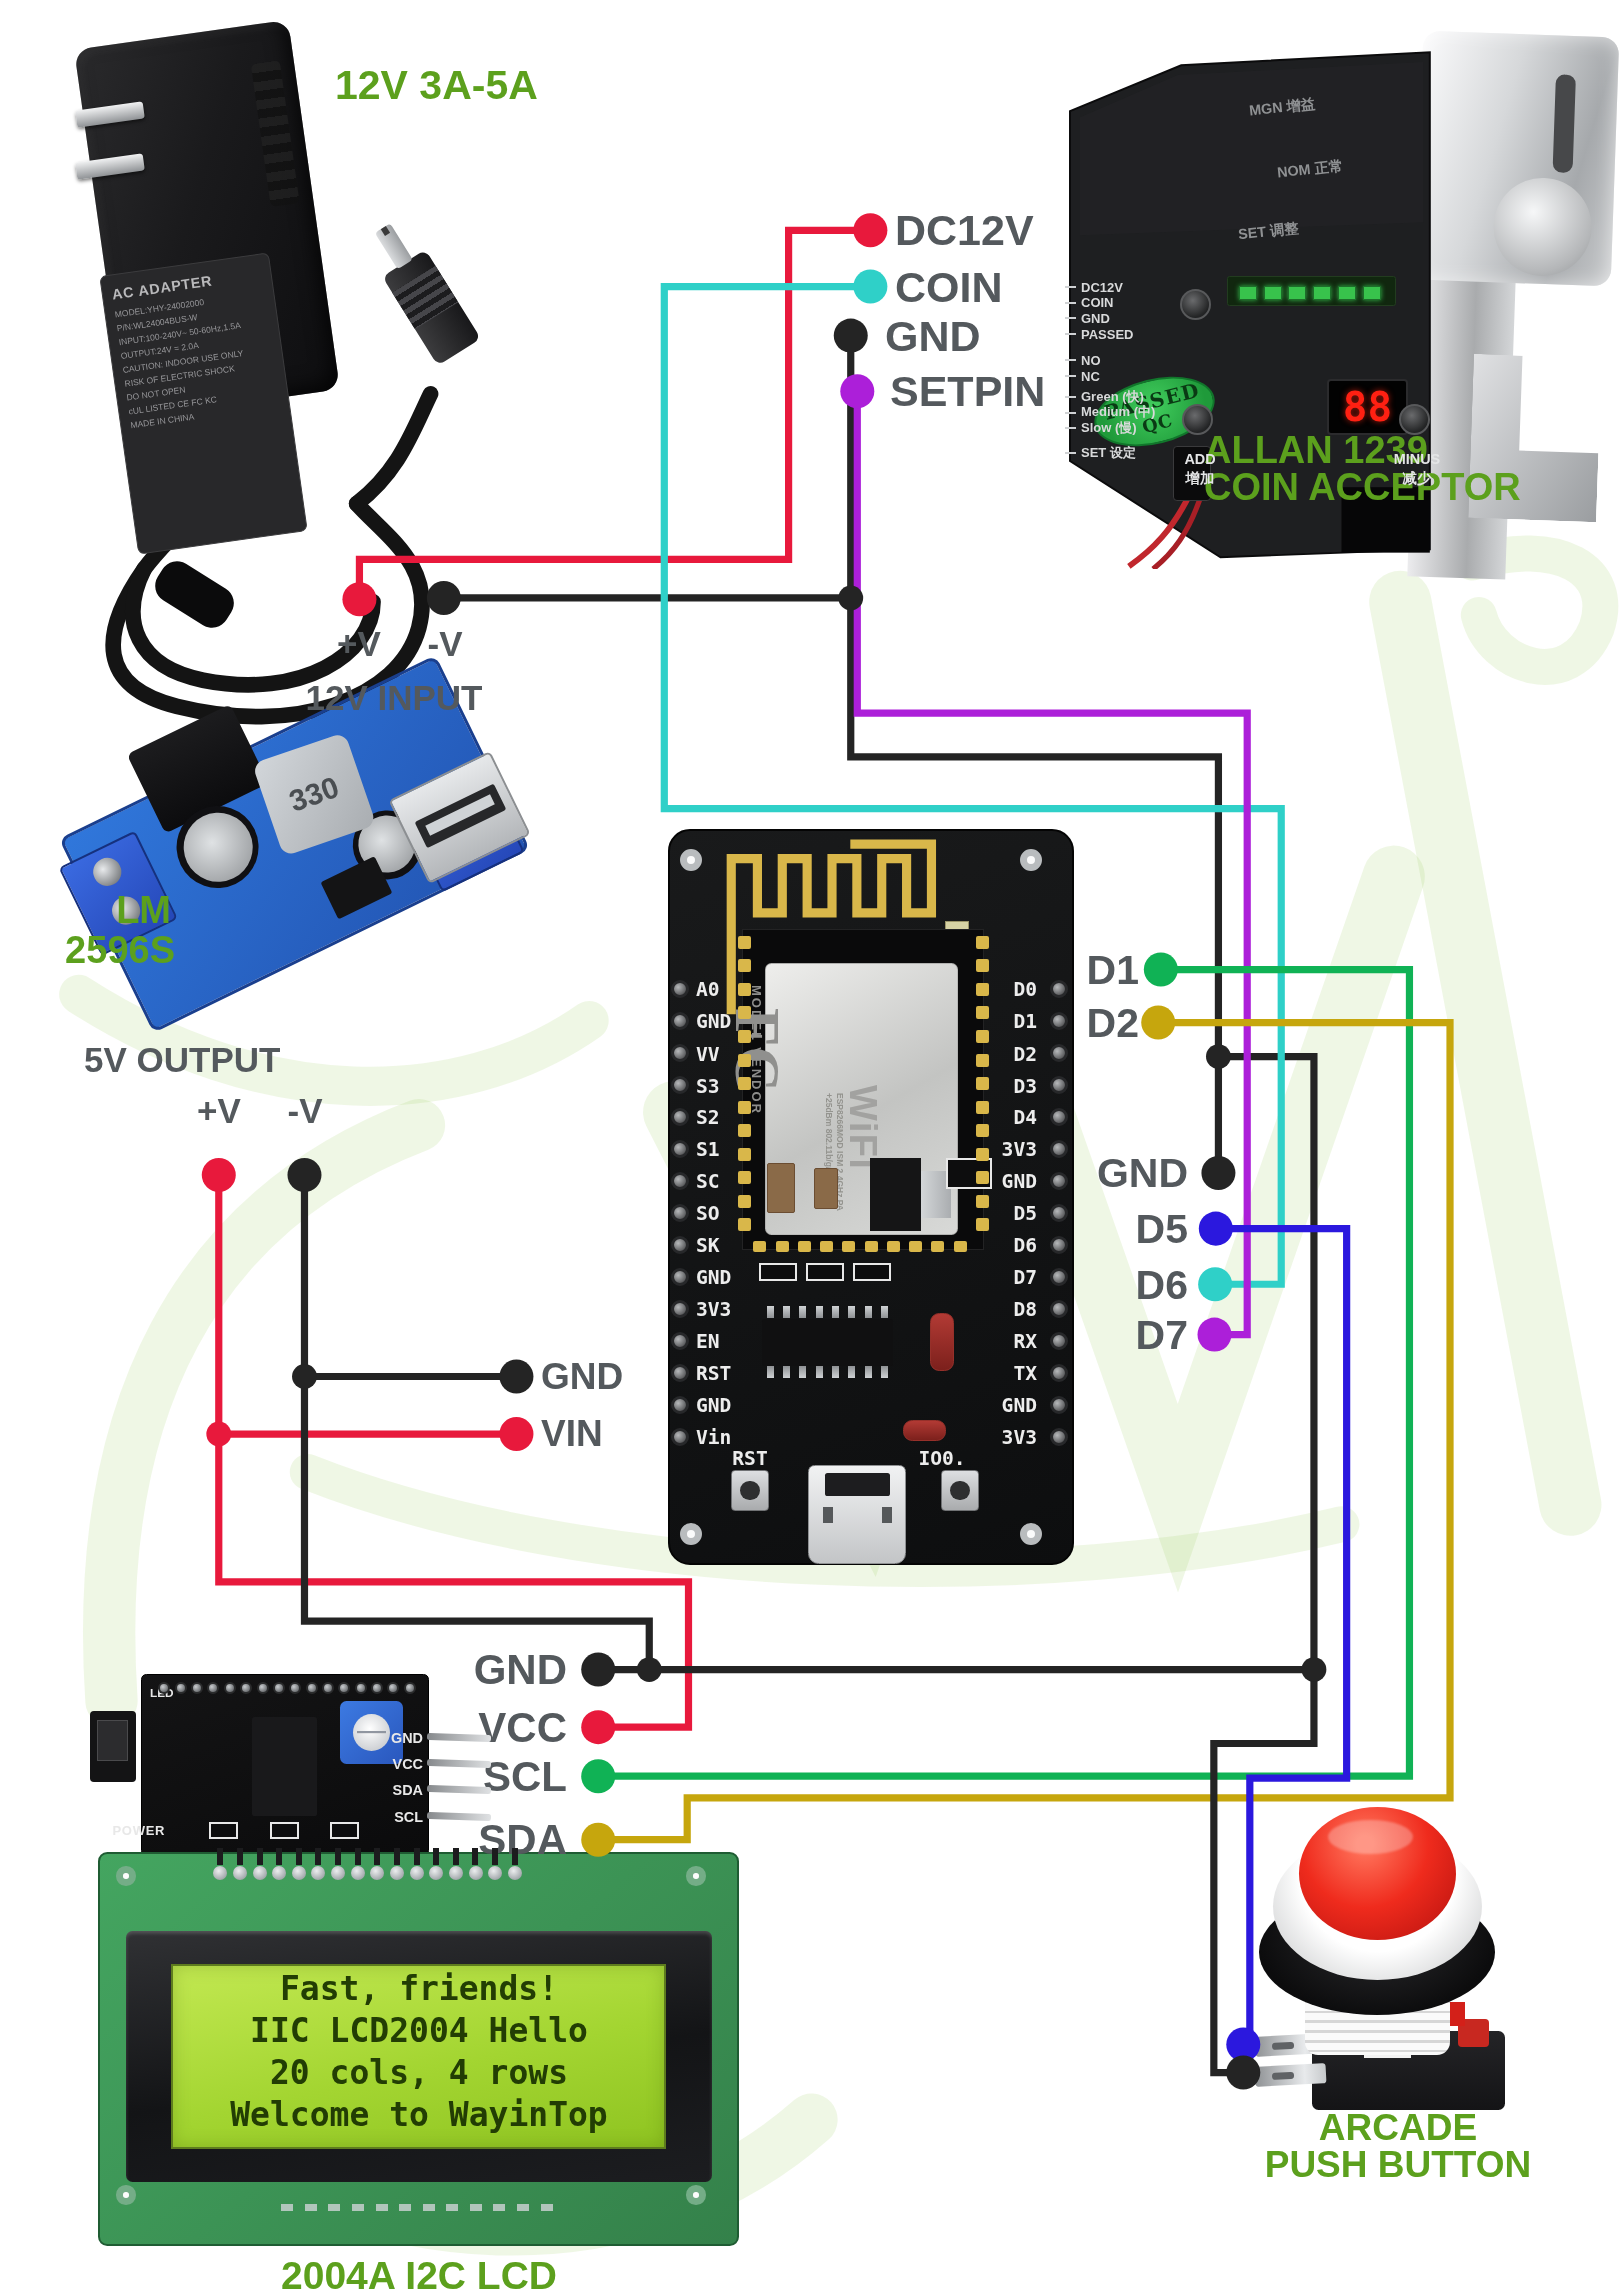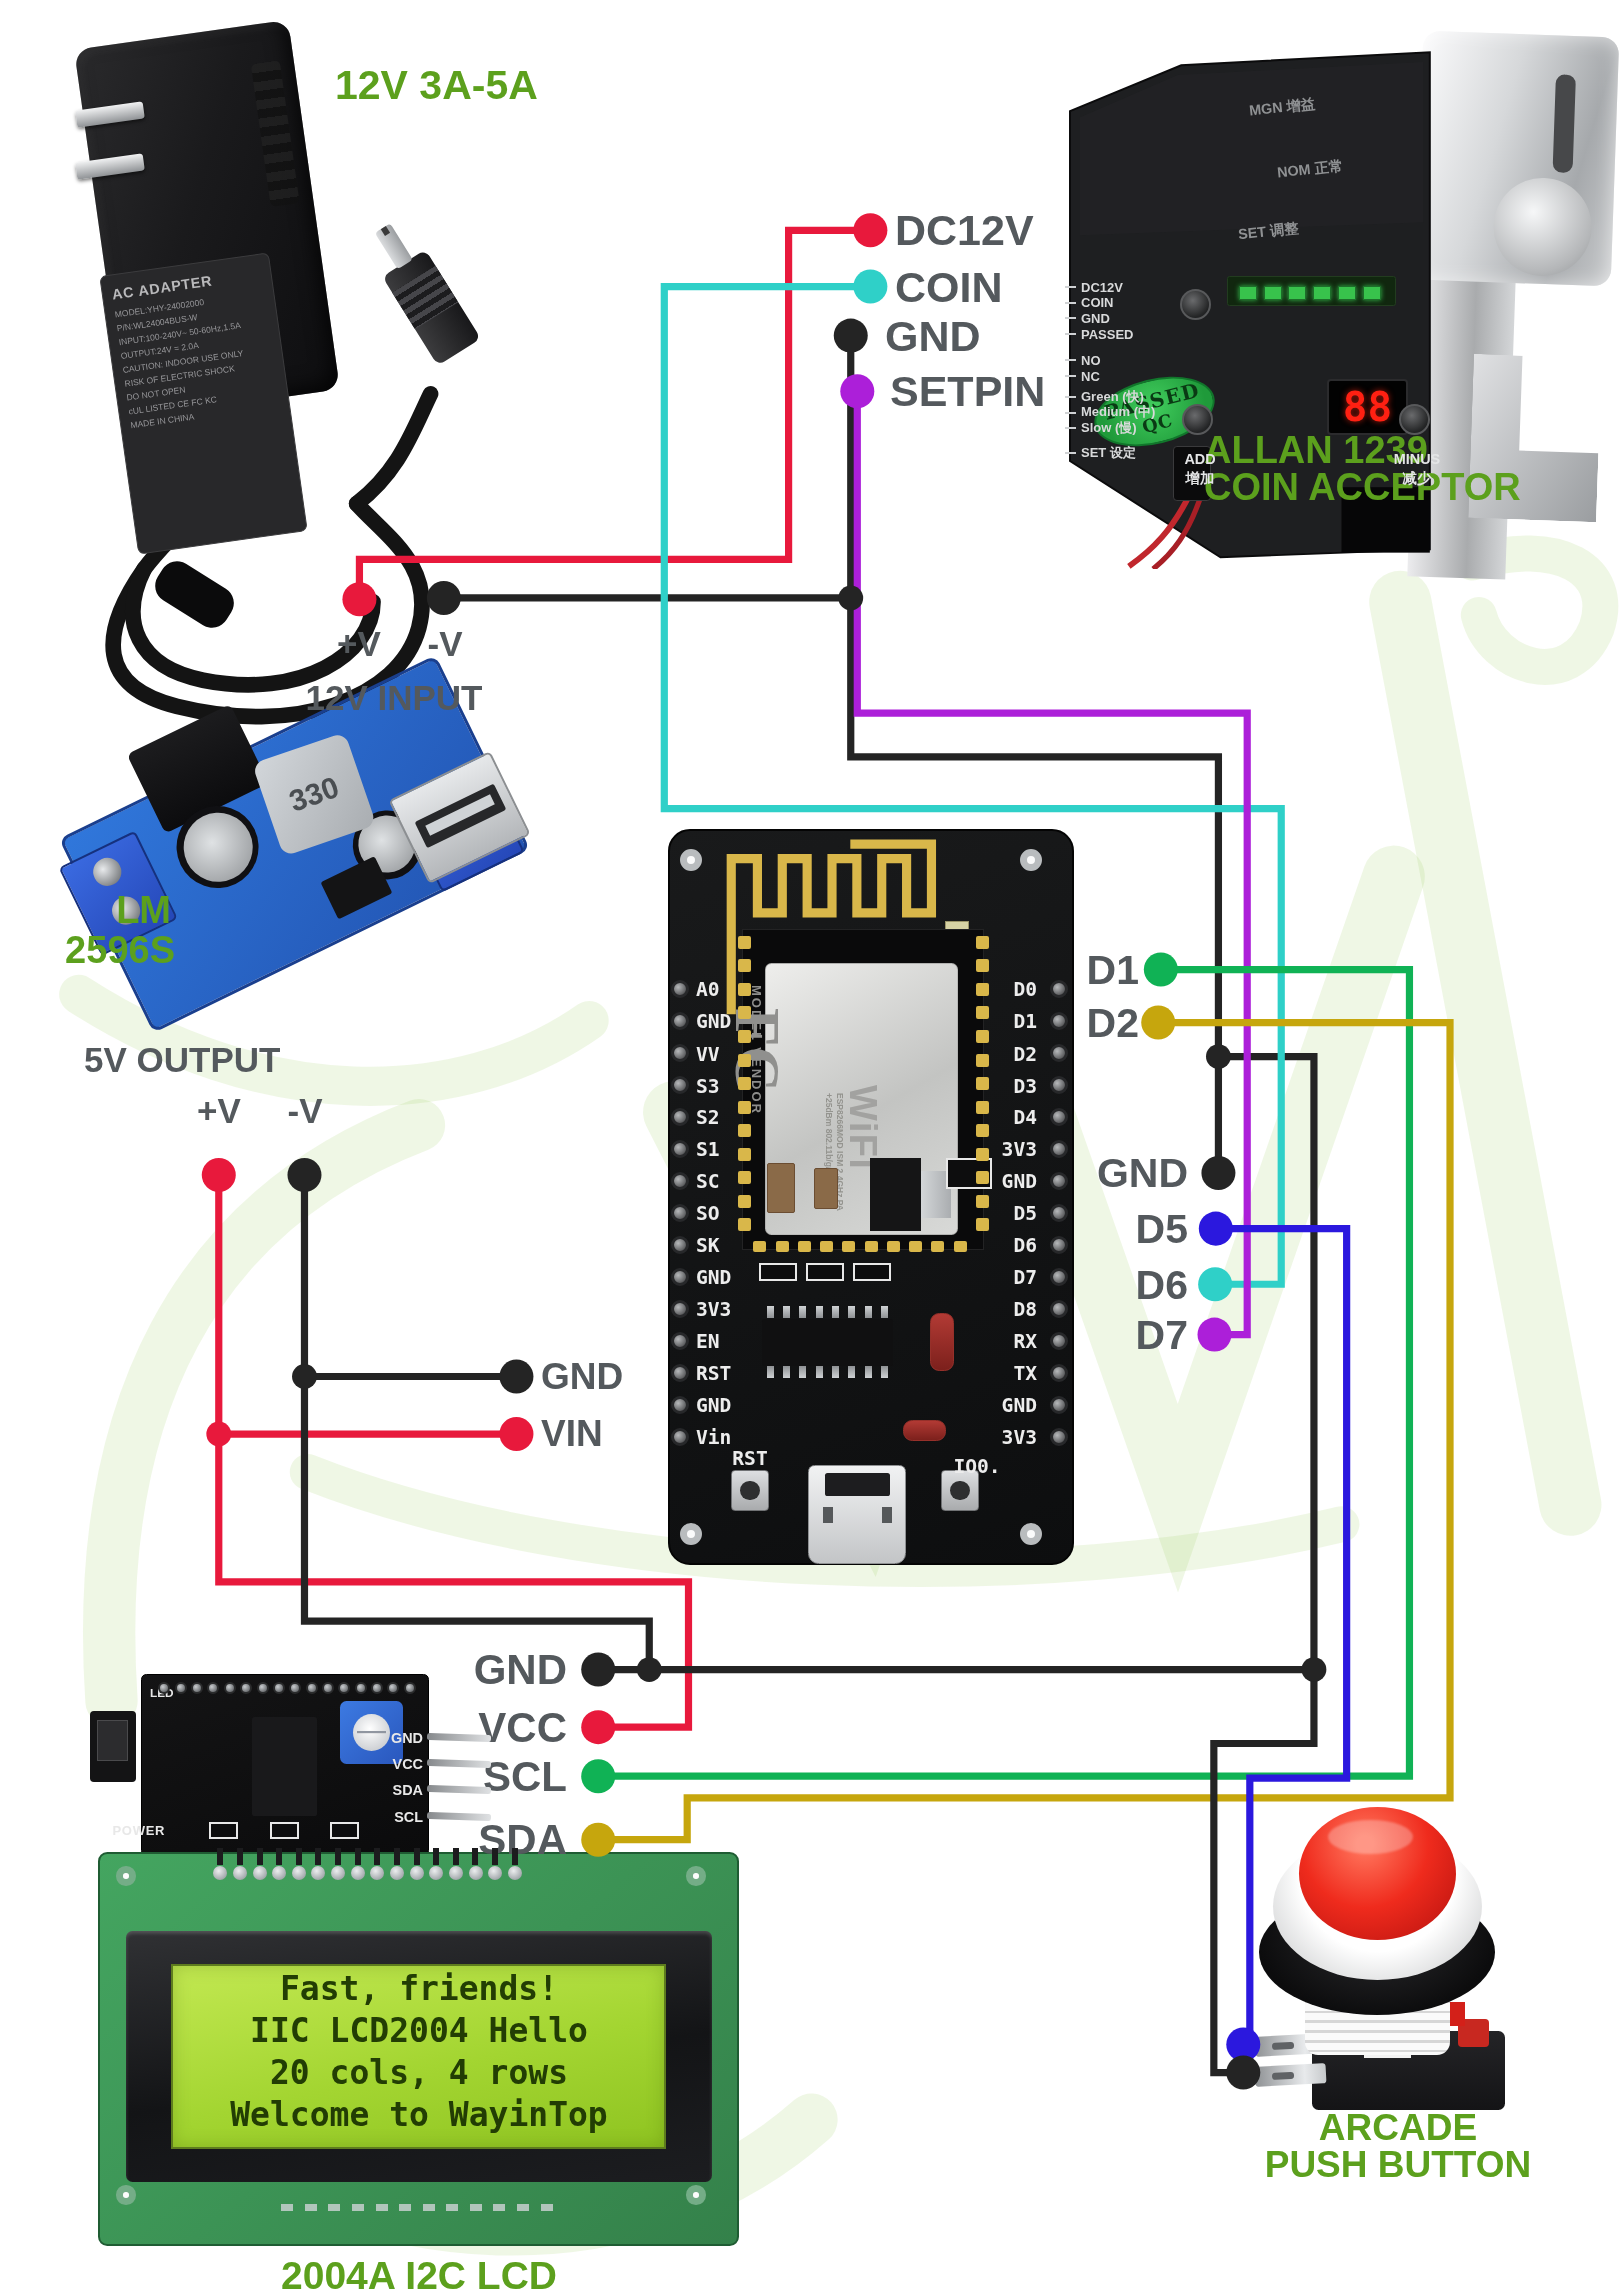--- a/index.html
+++ b/index.html
@@ -228,21 +228,21 @@
       </div>
     <div class="tact" style="left:287px;top:652px;">
         <i></i>
       </div>
     <div class="abs nm-usb">
       <i></i>
       <b style="left:14.4px;"></b>
       <s style="left:73px;"></s>
     </div>
     <div class="abs" style="left:96px;top:629px;transform:translateX(-50%);font:700 19.6px 'DejaVu Sans Mono',monospace;color:#ececec;left:96px;">RST</div>
-    <div class="abs" style="left:323px;top:629px;transform:translateX(-50%);font:700 19.6px 'DejaVu Sans Mono',monospace;color:#ececec;margin-top:8px;">IO0.</div>
+    <div class="abs" style="left:288px;top:629px;transform:translateX(-50%);font:700 19.6px 'DejaVu Sans Mono',monospace;color:#ececec;">IO0.</div>
   <div style="position: absolute; left: 84px; top: 118px; width: 13px; height: 13px; background: rgb(217, 183, 74); border-radius: 2px;"></div>
       <div style="position: absolute; left: 322px; top: 118px; width: 13px; height: 13px; background: rgb(217, 183, 74); border-radius: 2px;"></div>
       <div style="position: absolute; left: 84px; top: 141px; width: 13px; height: 13px; background: rgb(217, 183, 74); border-radius: 2px;"></div>
       <div style="position: absolute; left: 322px; top: 141px; width: 13px; height: 13px; background: rgb(217, 183, 74); border-radius: 2px;"></div>
       <div style="position: absolute; left: 84px; top: 165px; width: 13px; height: 13px; background: rgb(217, 183, 74); border-radius: 2px;"></div>
       <div style="position: absolute; left: 322px; top: 165px; width: 13px; height: 13px; background: rgb(217, 183, 74); border-radius: 2px;"></div>
       <div style="position: absolute; left: 84px; top: 188px; width: 13px; height: 13px; background: rgb(217, 183, 74); border-radius: 2px;"></div>
       <div style="position: absolute; left: 322px; top: 188px; width: 13px; height: 13px; background: rgb(217, 183, 74); border-radius: 2px;"></div>
       <div style="position: absolute; left: 84px; top: 212px; width: 13px; height: 13px; background: rgb(217, 183, 74); border-radius: 2px;"></div>
       <div style="position: absolute; left: 322px; top: 212px; width: 13px; height: 13px; background: rgb(217, 183, 74); border-radius: 2px;"></div>

